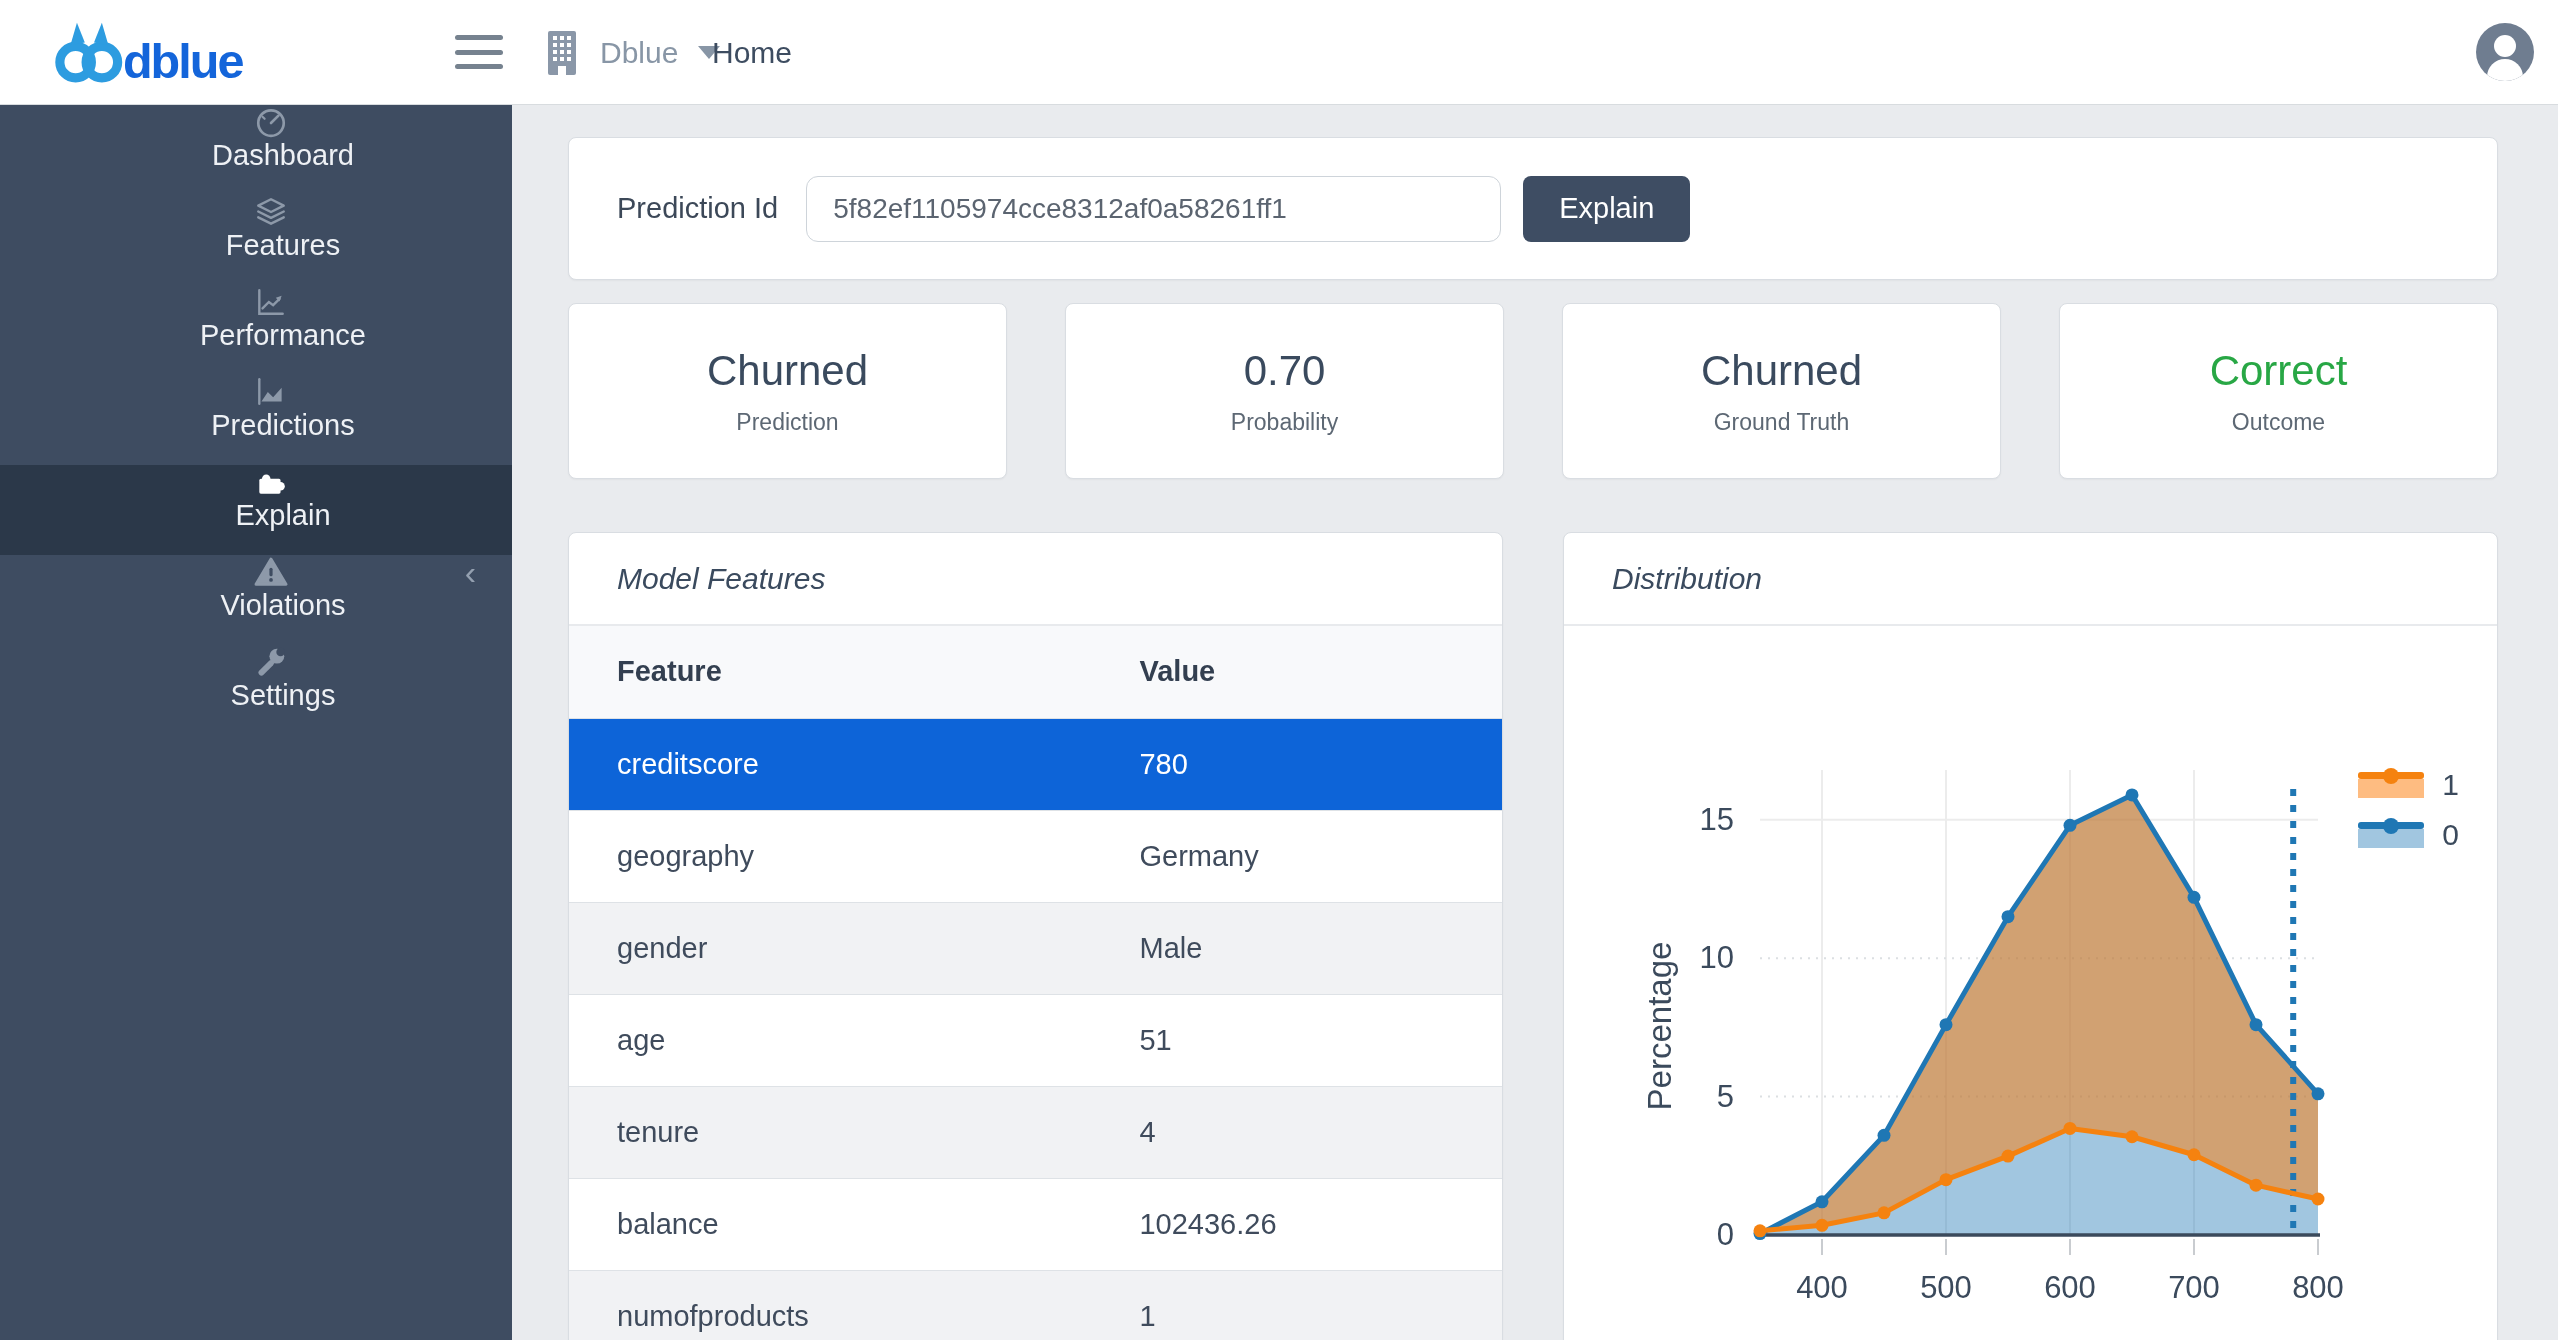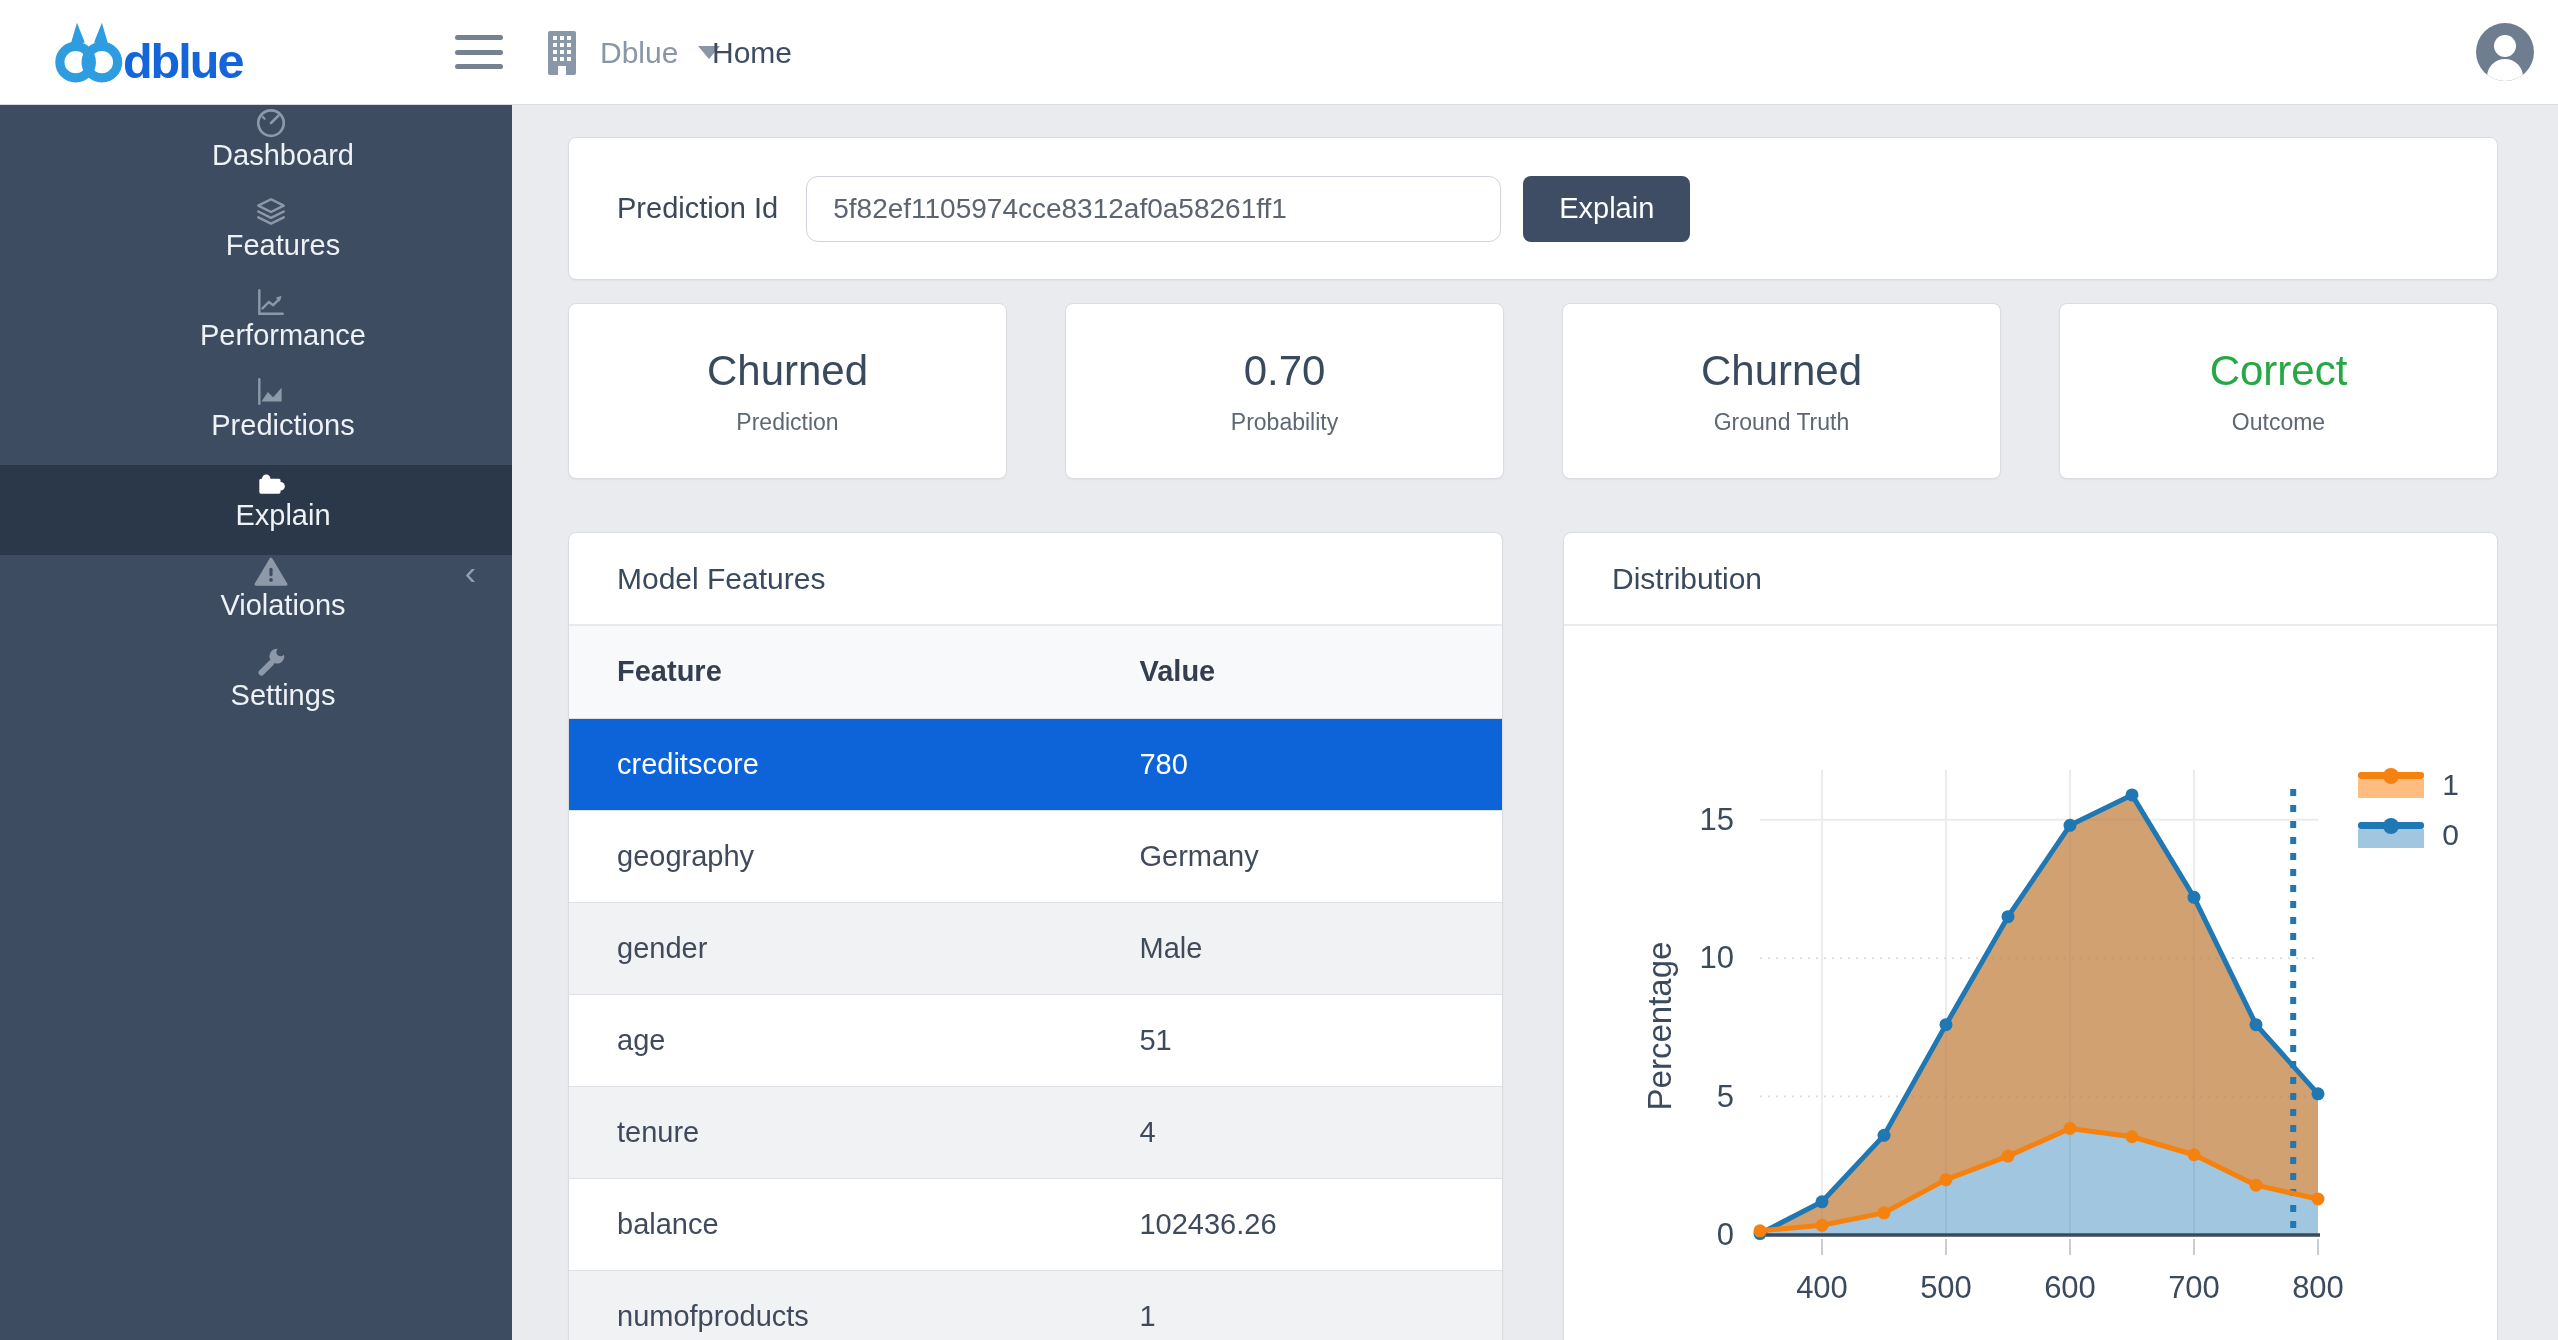--- a/index.html
+++ b/index.html
@@ -45,21 +45,21 @@
 
   .stats-row { margin-top:23px; display:flex; gap:58px; }
   .stat-card { flex:1; height:176px; display:flex; flex-direction:column; align-items:center;
                justify-content:center; }
   .stat-value { font-size:42px; color:#3a4a5e; }
   .stat-label { font-size:23px; color:#5d6874; margin-top:14px; }
 
   .panels-row { margin-top:53px; display:flex; gap:60px; align-items:flex-start; }
   .panel { flex:1; height:900px; overflow:hidden; }
   .panel-header { height:93px; display:flex; align-items:center; padding:0 48px;
-                  font-size:30px; color:#3a4a5e; border-bottom:2px solid #e8eaed; }
+                  font-size:30px; color:#3a4a5e; border-bottom:2px solid #e8eaed;font-style:italic; }
 
   
   table.features { width:100%; border-collapse:collapse; font-size:29px; color:#3f4b5c; }
   table.features th { text-align:left; font-weight:bold; color:#333f50; background:#f8f9fb;
                       height:92px; padding-left:48px; border-bottom:1px solid #dee2e6; }
   table.features th:first-child, table.features td:first-child { width:56%; }
   table.features td { height:92px; padding-left:48px; border-top:1px solid #dee2e6; }
   table.features tbody tr:nth-child(odd) { background:#f1f2f4; }
   table.features tbody tr.highlight { background:#0d64d8; color:#fff; }
 

